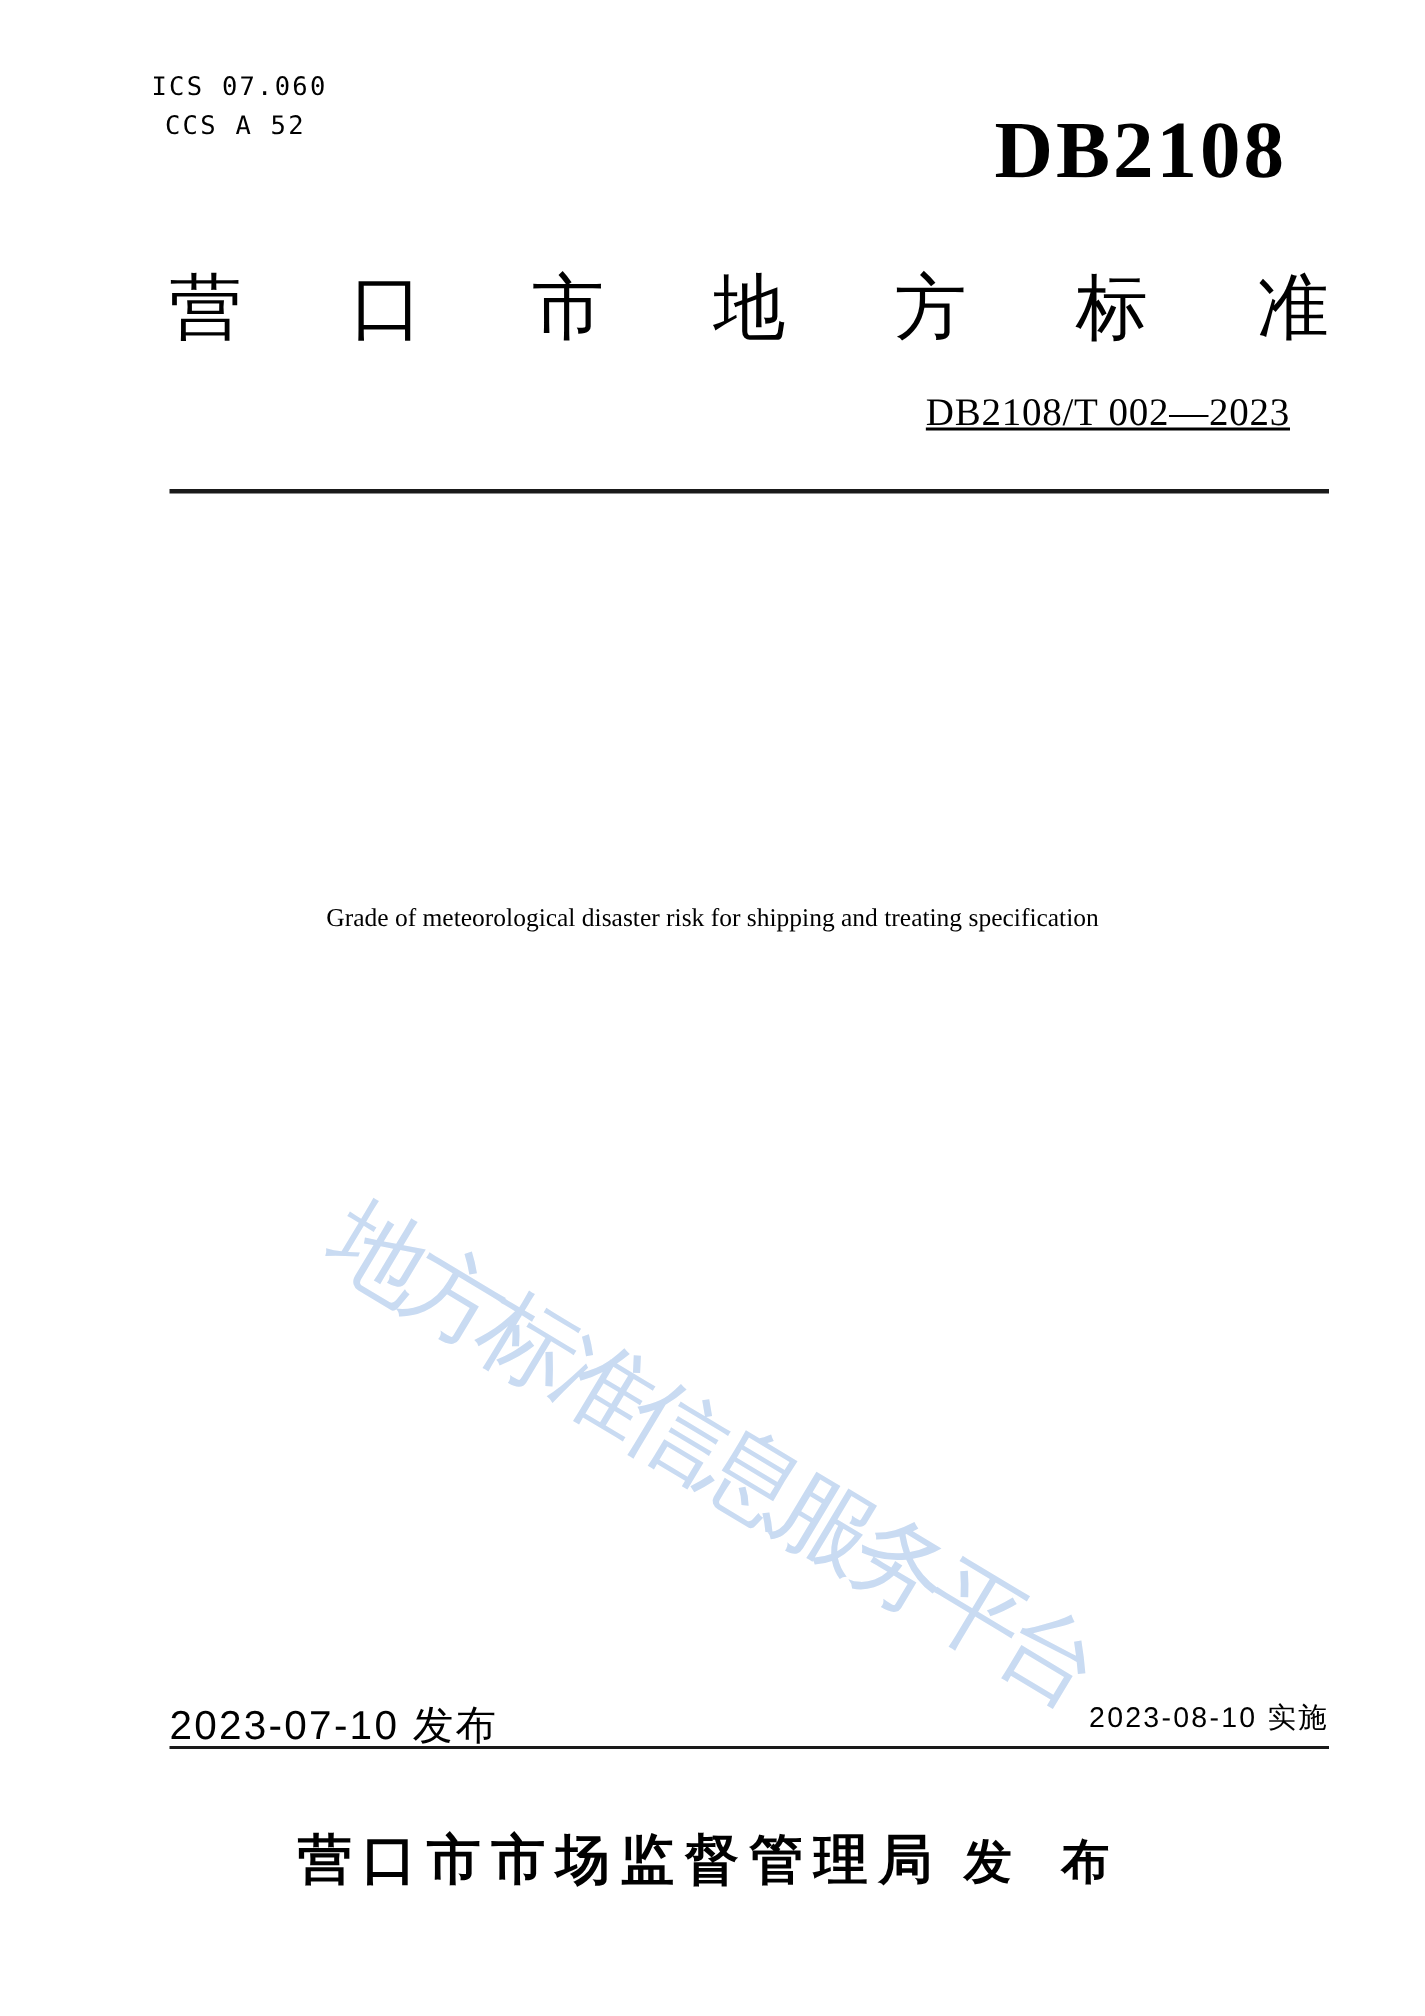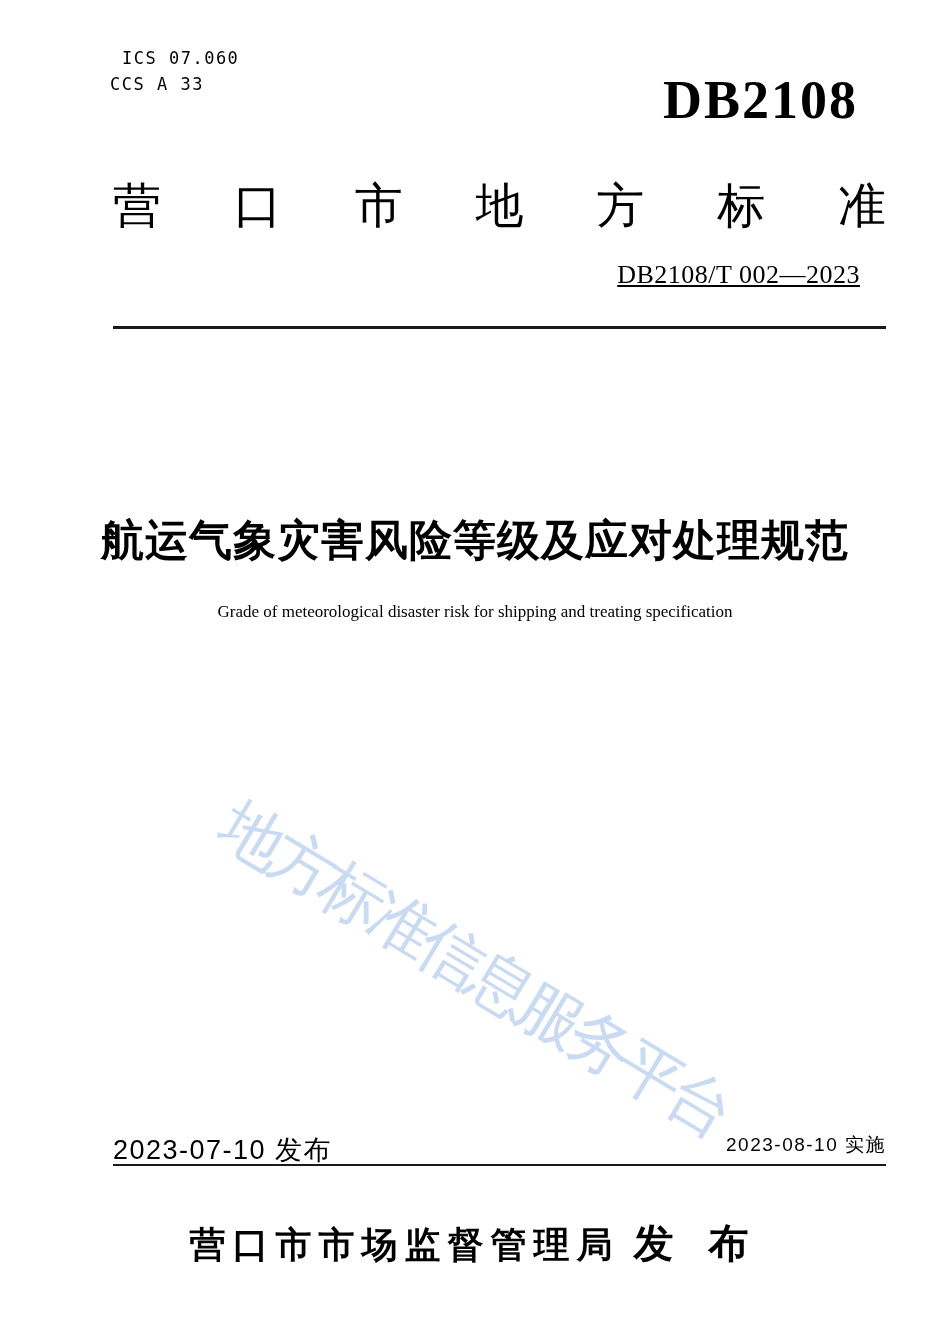--- a/index.html
+++ b/index.html
@@ -13,21 +13,21 @@
     height: 1344px;
     background: #ffffff;
     overflow: hidden;
     font-family: "Liberation Sans", sans-serif;
     color: #000000;
   }
 
   
   .ics {
     position: absolute;
-    left: 122px;
+    left: 101px;
     top: 48px;
     font-size: 17px;
     letter-spacing: 1.5px;
     font-family: "DejaVu Sans Mono", "Liberation Sans", sans-serif;
   }
   .ccs {
     position: absolute;
     left: 110px;
     top: 74px;
     font-size: 17px;
@@ -156,52 +156,51 @@
     width: 950px;
     text-align: center;
     font-size: 36px;
     font-weight: bold;
     white-space: nowrap;
   }
   .publisher-name {
     letter-spacing: 7px;
   }
   .publish-suffix {
-    font-size: 40px;
+    font-size: 32px;
     letter-spacing: 12px;
     margin-left: 14px;
     font-weight: 600;
   }
 </style>
 </head>
 <body>
 
 <div class="page">
 
   <div class="ics">ICS 07.060</div>
 
-  <div class="ccs">CCS A 33</div>
+  <div class="ccs">CCS A 52</div>
 
   <div class="db-logo">DB2108</div>
 
   <div class="standard-name" id="standard-name-row">
       <span>营</span>
       <span>口</span>
       <span>市</span>
       <span>地</span>
       <span>方</span>
       <span>标</span>
       <span>准</span>
     </div>
 
   <div class="doc-number">DB2108/T 002—2023</div>
 
   <div class="header-rule" style="background: rgb(26, 26, 26);"></div>
 
-  <div class="title-cn">航运气象灾害风险等级及应对处理规范</div>
 
   <div class="title-en">Grade of meteorological disaster risk for shipping and treating specification</div>
 
   <div class="watermark" id="watermark" style="color: rgb(201, 219, 242);">地方标准信息服务平台</div>
 
   <div class="issue-date">2023-07-10 发布</div>
 
   <div class="impl-date">2023-08-10 实施</div>
 
   <div class="footer-rule" style="background: rgb(26, 26, 26);"></div>

